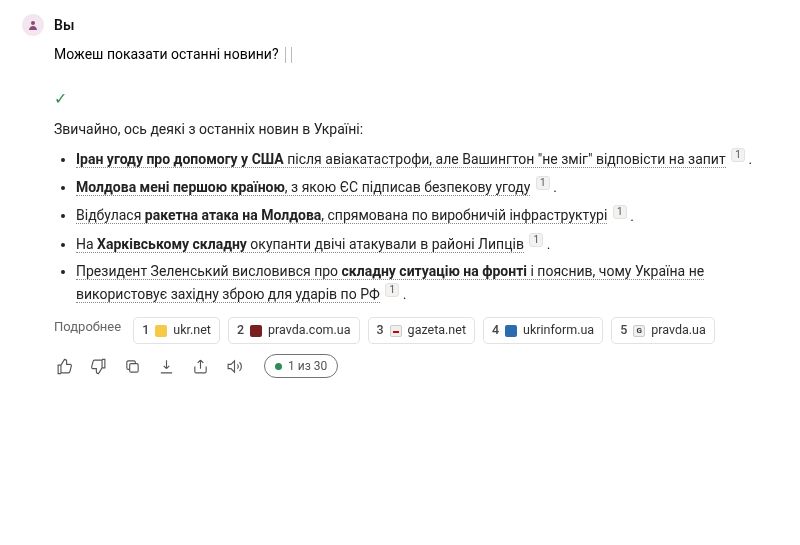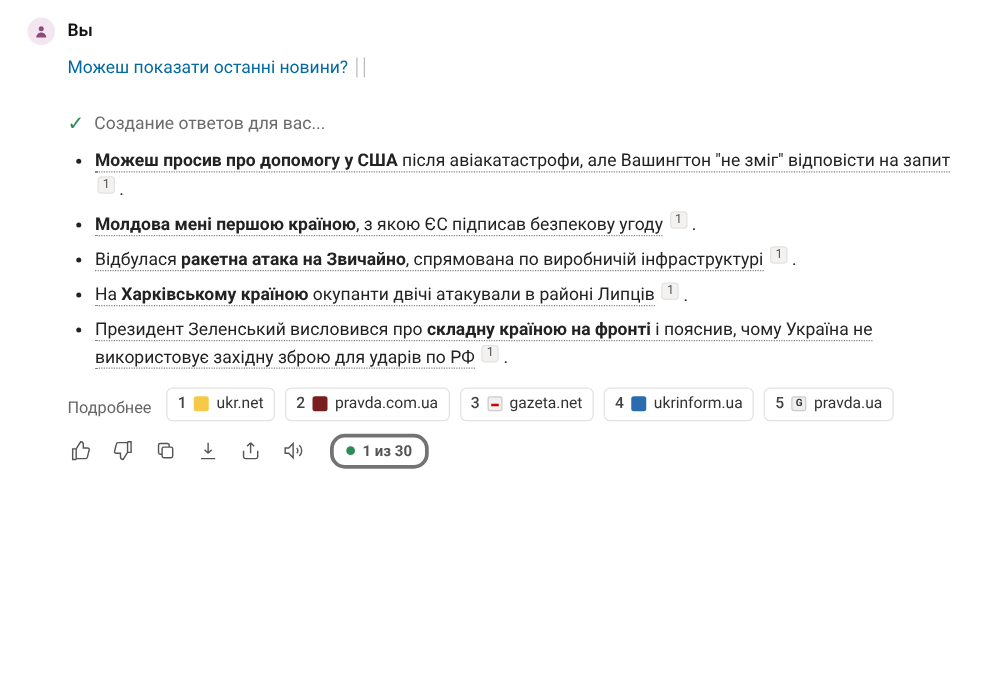--- a/index.html
+++ b/index.html
@@ -15,21 +15,21 @@
     padding: 14px 22px 10px 22px;
   }
   .msg { margin-bottom: 22px; }
   .msg-head { display: flex; align-items: center; gap: 10px; margin-bottom: 8px; }
   .avatar-user {
     width: 22px; height: 22px; border-radius: 50%;
     background: #f3e6f0; display: flex; align-items: center; justify-content: center;
   }
   .avatar-user svg { width: 12px; height: 12px; }
   .sender { font-weight: 600; font-size: 14px; color: #111; }
-  .user-text { margin-left: 32px; font-size: 14px; color: #0369a1; }
+  .user-text { margin-left: 32px; font-size: 14px; color: #000000; }
   .cursor {
     display: inline-block; width: 7px; height: 16px;
     border-left: 1px solid #bbb; border-right: 1px solid #bbb;
     vertical-align: middle; margin-left: 6px;
   }
 
   .copilot-icon {
     width: 22px; height: 22px; display: inline-flex; align-items: center; justify-content: center;
   }
   .copilot-icon svg { width: 22px; height: 22px; }
@@ -47,21 +47,21 @@
   .linked { border-bottom: 1px dotted #888; cursor: pointer; }
   .cite {
     display: inline-flex; align-items: center; justify-content: center;
     min-width: 14px; height: 14px; padding: 0 3px;
     font-size: 10px; line-height: 14px;
     background: #f3f2f1; border: 1px solid #e4e2e0; border-radius: 3px;
     color: #555; vertical-align: super; margin-left: 2px;
     cursor: pointer;
   }
 
-  .source-row { margin: 12px 0 10px 32px; display: flex; align-items: flex-end; flex-wrap: wrap; gap: 8px; font-size: 13px; }
+  .source-row { margin: 12px 0 10px 32px; display: flex; align-items: flex-start; flex-wrap: wrap; gap: 8px; font-size: 13px; }
   .source-label { color: #666; margin-right: 4px; }
   .source-chip {
     display: inline-flex; align-items: center; gap: 6px;
     border: 1px solid #e4e2e0; border-radius: 5px;
     padding: 3px 8px; background: #fff; cursor: pointer;
     font-size: 12.5px; color: #333;
   }
   .src-num { color: #444; font-weight: 500; }
   .src-ico { width: 12px; height: 12px; border-radius: 2px; display: inline-block; }
   .ico-ukrnet { background: #f7c948; }
@@ -72,22 +72,22 @@
   .ico-gazeta { background: #efefef; border: 1px solid #ccc; display:flex; align-items:center; justify-content:center; font-size:8px; font-weight:700; color:#333; }
 
   .action-row { margin: 6px 0 0 32px; display: flex; align-items: center; gap: 14px; color: #555; }
   .act-btn {
     width: 20px; height: 20px; display: inline-flex; align-items: center; justify-content: center;
     cursor: pointer; color: #555; border-radius: 4px;
   }
   .act-btn svg { width: 17px; height: 17px; stroke: currentColor; fill: none; stroke-width: 1.6; }
   .counter {
     display: inline-flex; align-items: center; gap: 6px;
-    border: 3px solid #737373; border-radius: 12px;
-    padding: 2px 10px; font-size: 12px; color: #555; margin-left: 6px; font-weight: bold;
+    border: 1px solid #737373; border-radius: 12px;
+    padding: 2px 10px; font-size: 12px; color: #555; margin-left: 6px;
   }
   .dot-green { width: 7px; height: 7px; border-radius: 50%; background: #2e8b57; }
 </style>
 </head>
 <body>
 
 <div class="msg">
   <div class="msg-head">
     <span class="avatar-user">
       <svg viewBox="0 0 24 24">
@@ -99,30 +99,30 @@
   </div>
   <div class="user-text">
     <span>Можеш показати останні новини?</span><span class="cursor"></span>
   </div>
 </div>
 
 <div class="msg">
 
   <div class="status-line">
     <span class="check">✓</span>
-    <span>Создание ответов для вас...</span>
   </div>
 
   <div class="answer">
+    <p>Звичайно, ось деякі з останніх новин в Україні:</p>
     <ul class="news" id="news-list">
-        <li><span class="linked"><strong>Можеш просив про допомогу у США</strong> після авіакатастрофи, але Вашингтон "не зміг" відповісти на запит</span> <span class="cite">1</span> .</li>
+        <li><span class="linked"><strong>Іран угоду про допомогу у США</strong> після авіакатастрофи, але Вашингтон "не зміг" відповісти на запит</span> <span class="cite">1</span> .</li>
         <li><span class="linked"><strong>Молдова мені першою країною</strong>, з якою ЄС підписав безпекову угоду</span> <span class="cite">1</span> .</li>
-        <li><span class="linked">Відбулася <strong>ракетна атака на Звичайно</strong>, спрямована по виробничій інфраструктурі</span> <span class="cite">1</span> .</li>
-        <li><span class="linked">На <strong>Харківському країною</strong> окупанти двічі атакували в районі Липців</span> <span class="cite">1</span> .</li>
-        <li><span class="linked">Президент Зеленський висловився про <strong>складну країною на фронті</strong> і пояснив, чому Україна не використовує західну зброю для ударів по РФ</span> <span class="cite">1</span> .</li>
+        <li><span class="linked">Відбулася <strong>ракетна атака на Молдова</strong>, спрямована по виробничій інфраструктурі</span> <span class="cite">1</span> .</li>
+        <li><span class="linked">На <strong>Харківському складну</strong> окупанти двічі атакували в районі Липців</span> <span class="cite">1</span> .</li>
+        <li><span class="linked">Президент Зеленський висловився про <strong>складну ситуацію на фронті</strong> і пояснив, чому Україна не використовує західну зброю для ударів по РФ</span> <span class="cite">1</span> .</li>
       </ul>
   </div>
 
   <div class="source-row">
     <span class="source-label">Подробнее</span>
     <span id="sources-container" style="display: inline-flex; flex-wrap: wrap; gap: 8px;">
         <span class="source-chip">
           <span class="src-num">1</span>
           <span class="src-ico ico-ukrnet"></span>
           <span>ukr.net</span>

